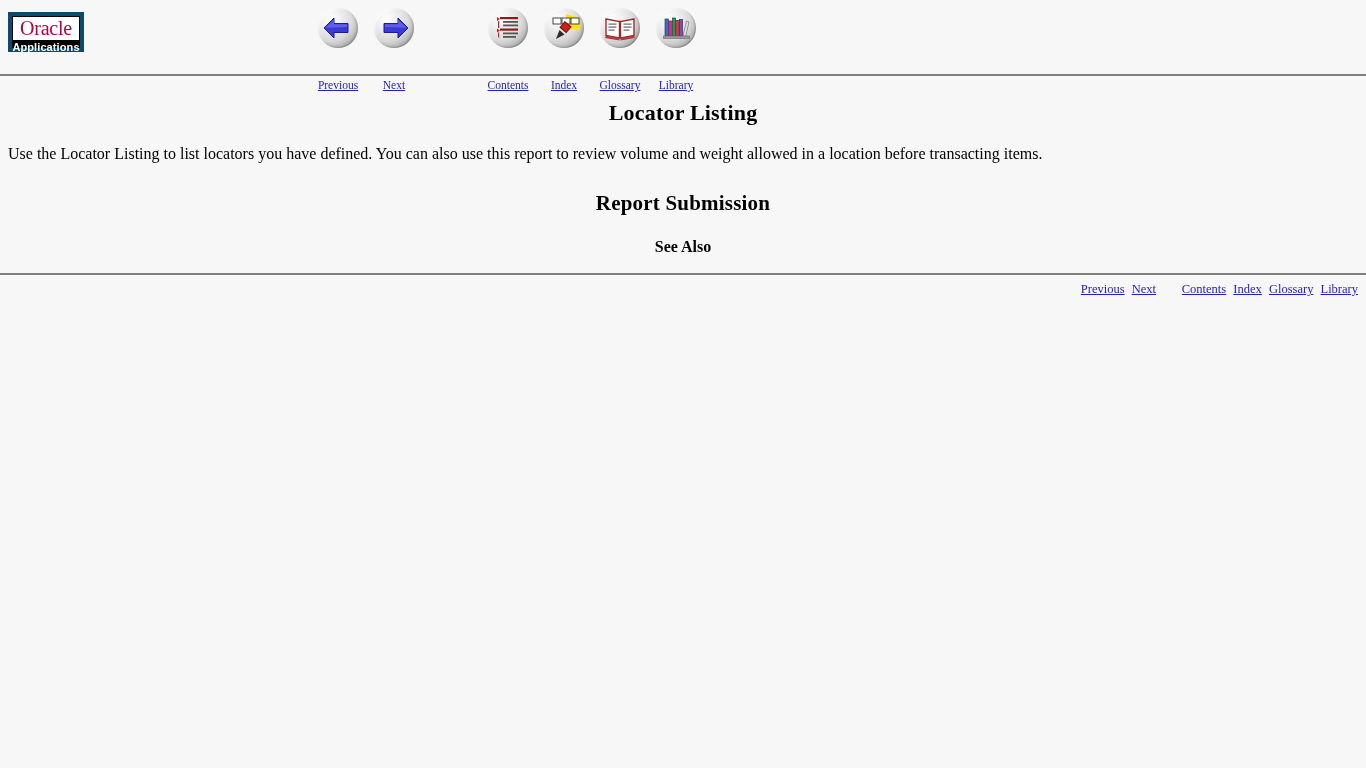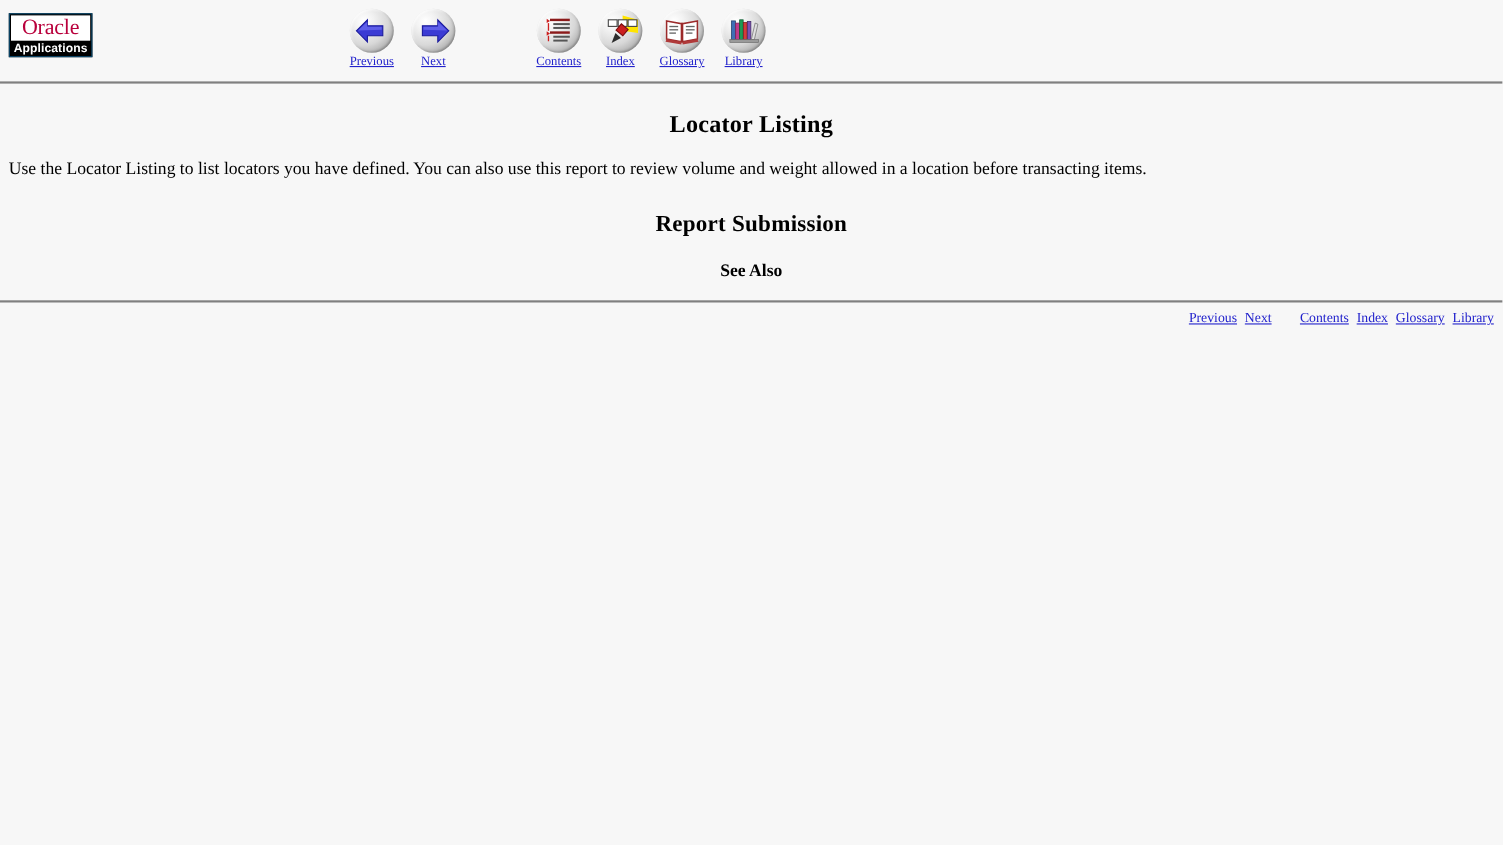--- a/index.html
+++ b/index.html
@@ -13,37 +13,38 @@
   }
   body {
     font-family: "Liberation Serif", "DejaVu Serif", serif;
     color: #000000;
   }
 
   a, .link {
     color: #2222cc;
     text-decoration: underline;
     cursor: pointer;
+    gap: 29px;
   }
 
   
   .topnav {
     position: relative;
     height: 74px;
     width: 1366px;
   }
 
   .oracle-logo {
     position: absolute;
     left: 8px;
     top: 12px;
     width: 76px;
     height: 40px;
     background: #000000;
-    border: 1px solid #0c4a6e;
+    border: 4px solid #0c4a6e;
     box-sizing: border-box;
   }
   .oracle-logo .oracle-word {
     background: #ffffff;
     color: #b9003c;
     font-family: "Liberation Serif", "DejaVu Serif", serif;
     font-size: 20px;
     line-height: 23px;
     height: 23px;
     text-align: center;

